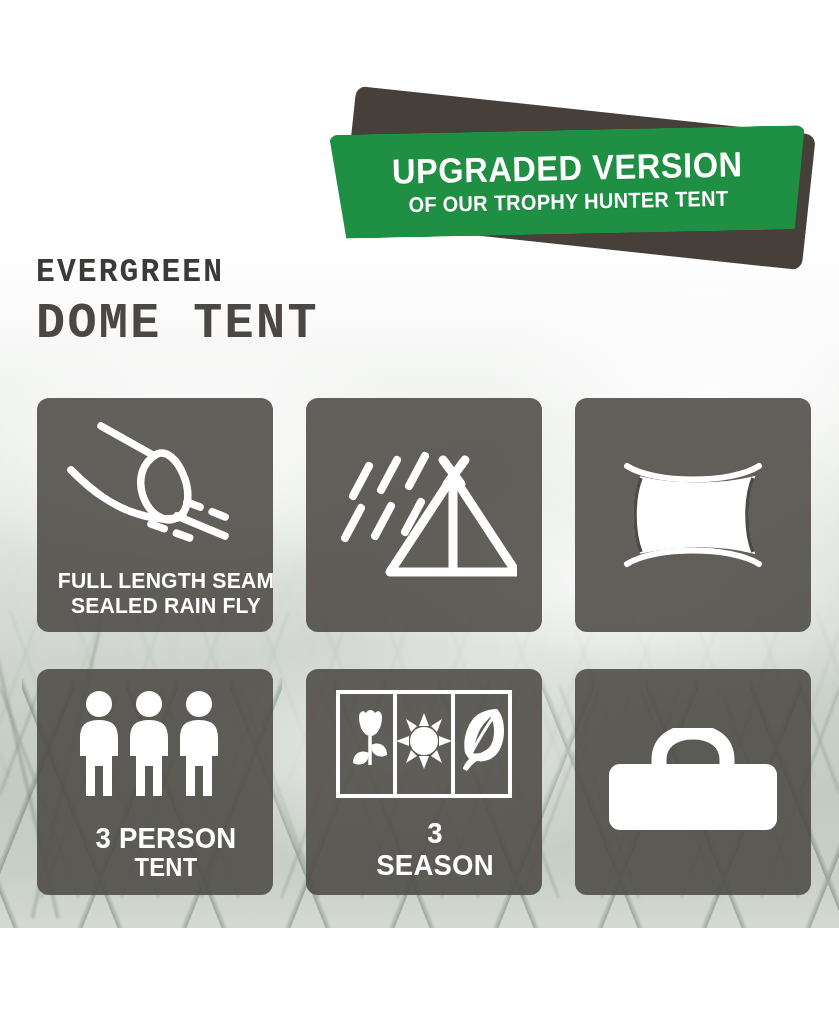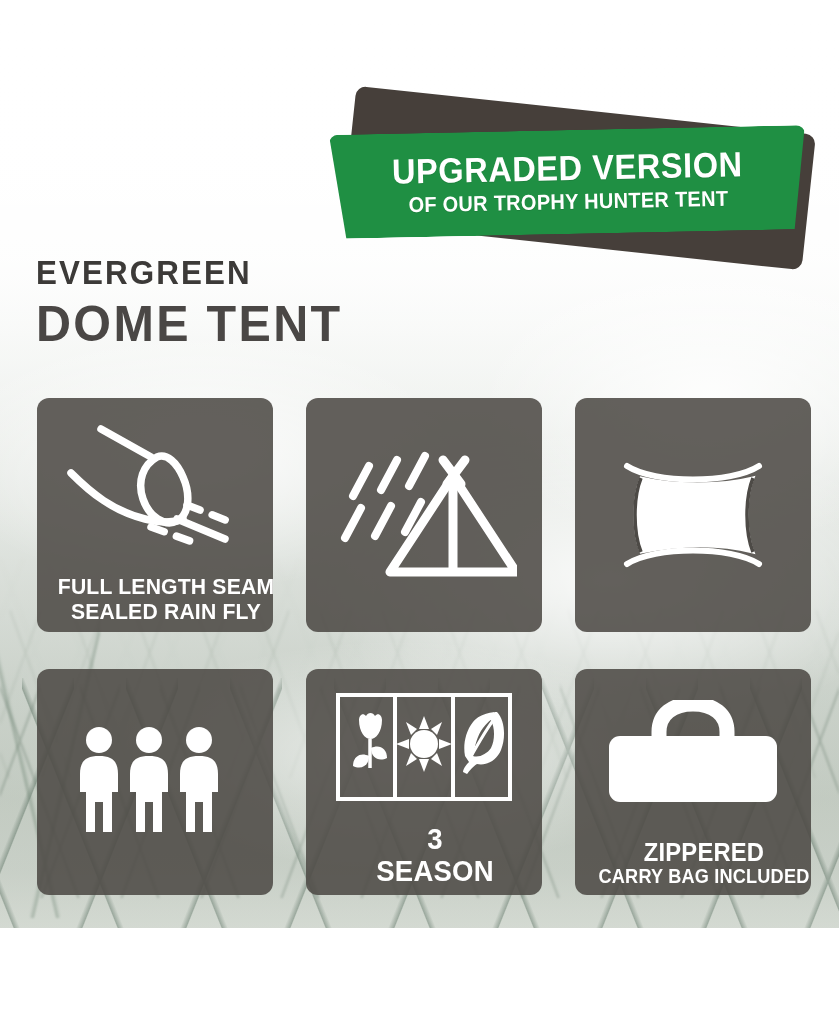--- a/index.html
+++ b/index.html
@@ -181,20 +181,21 @@
     transform: scaleX(0.93);
     white-space: nowrap;
     text-shadow: 0 1px 0 rgba(0,0,0,.10);
   }
 
   
   .title-block {
     position: absolute;
     left: 36px;
     top: 256px;
+    font-family: Liberation Mono, monospace;
   }
   .title-top {
     color: #3c3a38;
     font-size: 33px;
     font-weight: 700;
     letter-spacing: 2.2px;
     line-height: 1;
     transform: scaleX(0.95);
     transform-origin: left center;
     white-space: nowrap;
@@ -237,21 +238,21 @@
     display: flex;
     align-items: center;
     justify-content: center;
     width: 100%;
   }
   .tile-label {
     width: 100%;
     text-align: center;
     color: #ffffff;
     line-height: 1.08;
-    padding-bottom: 8px;
+    padding-bottom: 14px;
     margin-left: 21px;
   }
   .lbl-a {
     font-size: 22.5px;
     font-weight: 700;
     letter-spacing: 0.2px;
     transform: scaleX(0.94);
     white-space: nowrap;
   }
   .lbl-b {
@@ -377,20 +378,24 @@
           <g transform="translate(50,0)">
             <circle cx="28" cy="14" r="13"></circle>
             <path d="M28 30 C14 30 9 36 9 48 L9 66 L15 66 L15 106 L24 106 L24 76 L32 76 L32 106 L41 106 L41 66 L47 66 L47 48 C47 36 42 30 28 30 Z"></path>
           </g>
           <g transform="translate(100,0)">
             <circle cx="28" cy="14" r="13"></circle>
             <path d="M28 30 C14 30 9 36 9 48 L9 66 L15 66 L15 106 L24 106 L24 76 L32 76 L32 106 L41 106 L41 66 L47 66 L47 48 C47 36 42 30 28 30 Z"></path>
           </g>
         </svg>
       </div>
+      <div class="tile-label">
+        <div class="lbl-big">3 PERSON</div>
+        <div class="lbl-mid">TENT</div>
+      </div>
     </div>
 
     <div class="tile">
       <div class="tile-icon">
         <svg width="178" height="110" viewBox="0 0 178 110" fill="none">
           <rect x="3" y="3" width="172" height="104" stroke="#ffffff" stroke-width="4"></rect>
           <line x1="60" y1="3" x2="60" y2="107" stroke="#ffffff" stroke-width="4"></line>
           <line x1="118" y1="3" x2="118" y2="107" stroke="#ffffff" stroke-width="4"></line>
 
           <g fill="#ffffff" transform="translate(16,20)">
@@ -425,20 +430,16 @@
       </div>
     </div>
 
     <div class="tile">
       <div class="tile-icon">
         <svg width="180" height="108" viewBox="0 0 180 108" fill="none">
           <path d="M56 44 L56 32 C56 14 70 4 90 4 C110 4 124 14 124 32 L124 44" stroke="#ffffff" stroke-width="15" stroke-linecap="butt"></path>
           <rect x="6" y="36" width="168" height="66" rx="11" fill="#ffffff"></rect>
         </svg>
       </div>
-      <div class="tile-label">
-        <div class="lbl-mid">ZIPPERED</div>
-        <div class="lbl-sm">CARRY BAG INCLUDED</div>
-      </div>
     </div>
 
   </div>
 </div>
 
 </body></html>

